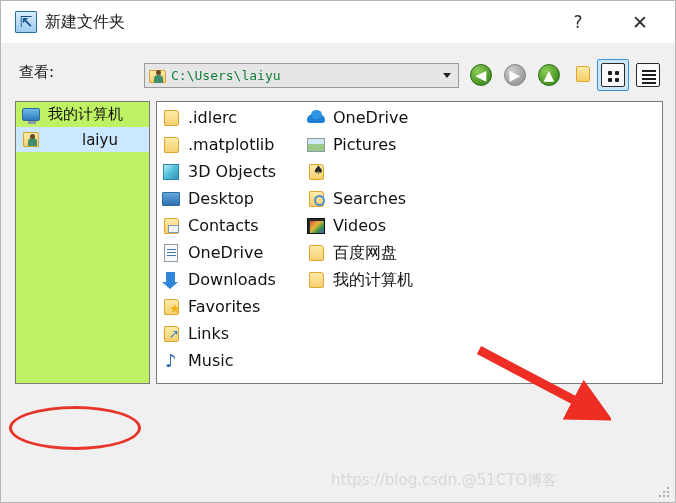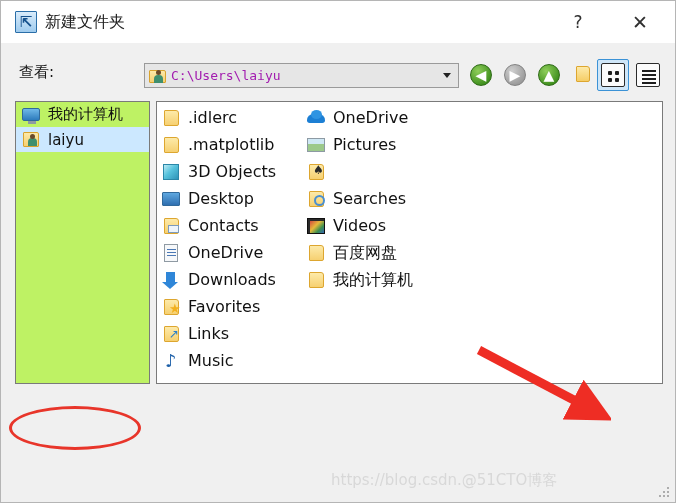--- a/index.html
+++ b/index.html
@@ -95,21 +95,21 @@
     background: #6a4a2a;
   }
   .userfolder-person-body {
     position: absolute; left: 5px; top: 7px;
     width: 9px; height: 8px;
     border-radius: 4px 4px 0 0;
     background: #3f8f6e;
   }
   #path-combo-text {
     font-family: "DejaVu Sans Mono", "Liberation Mono", monospace;
-    font-size: 13px; color: #a21caf;
+    font-size: 13px; color: #15803d;
     white-space: nowrap;
   }
   #path-combo-arrow {
     position: absolute; right: 7px; top: 9px;
     width: 0; height: 0;
     border-left: 4px solid transparent;
     border-right: 4px solid transparent;
     border-top: 5px solid #222;
   }
 
@@ -170,21 +170,21 @@
     background: #bef264;
     border: 1px solid #7a7a7a;
     overflow: hidden;
   }
   .side-item {
     height: 25px; display: flex; align-items: center;
     padding-left: 5px; font-size: 15px; color: #111;
     font-family: "DejaVu Sans", "Liberation Sans", sans-serif;
     white-space: nowrap; cursor: default;
   }
-  .side-item.selected { background: #cce8ff; }
+  .side-item.selected { background: #cce8ff; gap: 34px; }
 
   #filelist {
     position: absolute; left: 155px; top: 100px;
     width: 507px; height: 283px;
     background: #ffffff;
     border: 1px solid #7a7a7a;
     overflow: hidden;
   }
   #filelist-inner {
     display: flex; flex-direction: column; flex-wrap: wrap;

